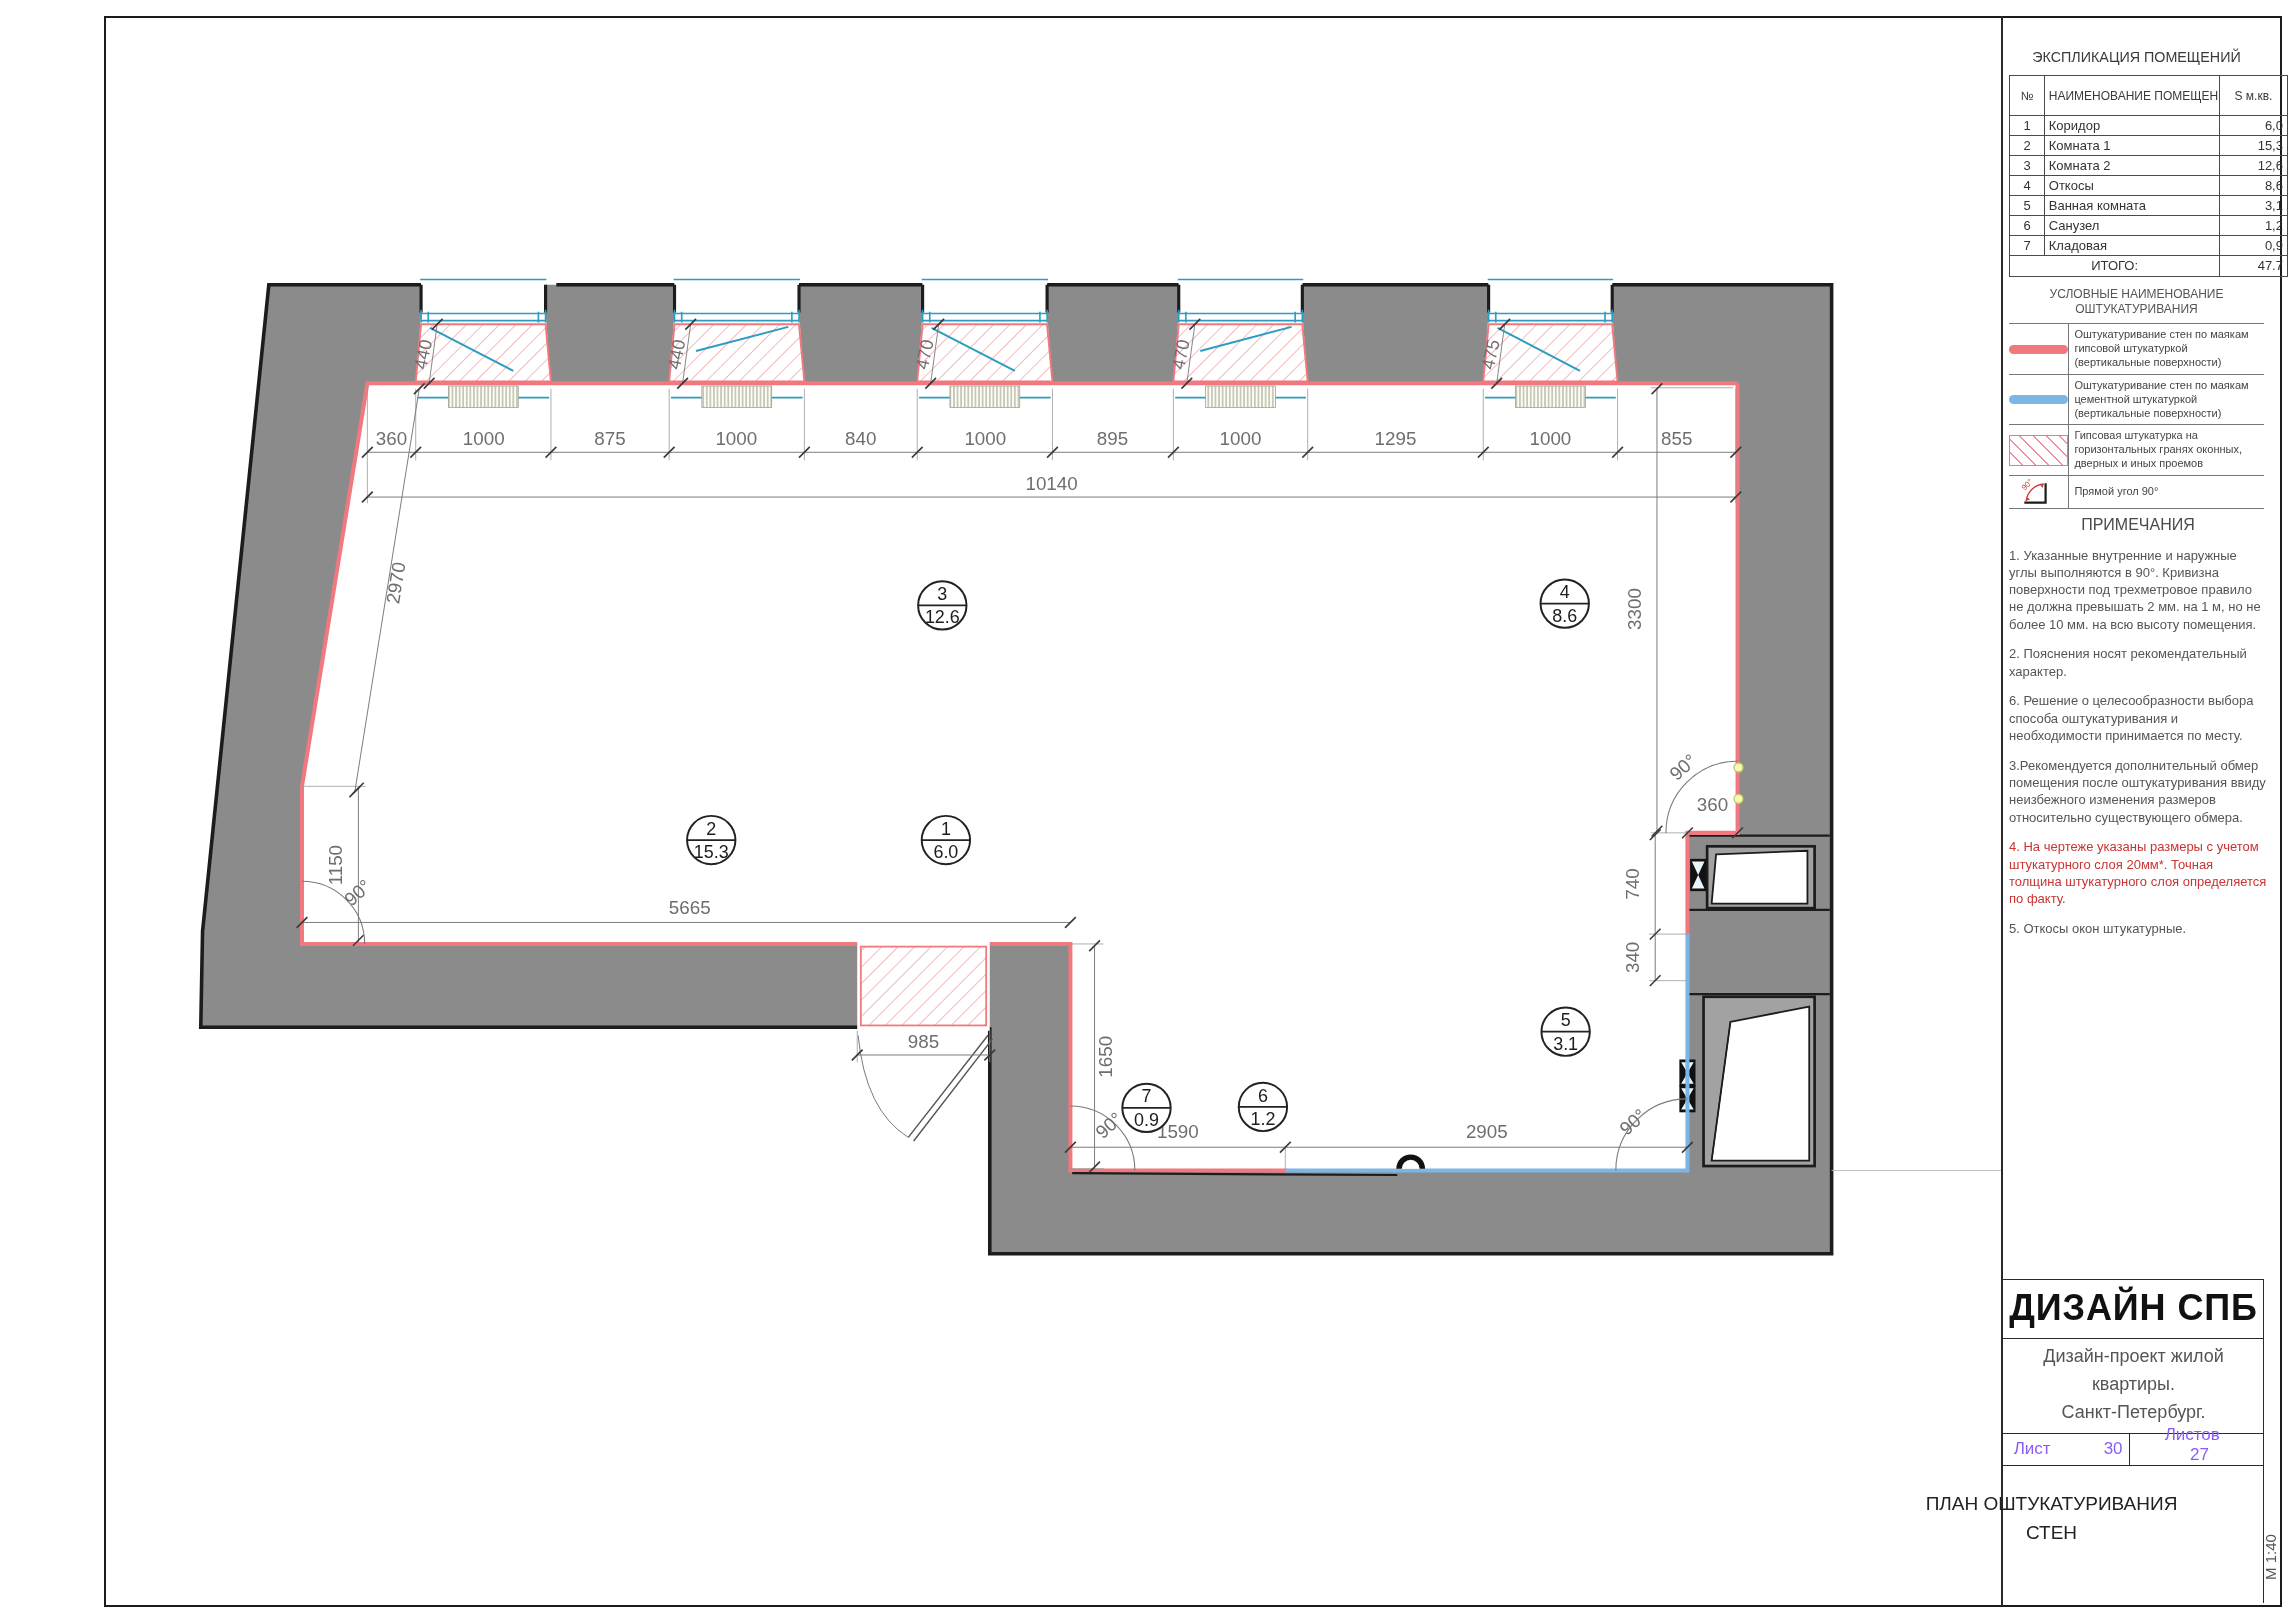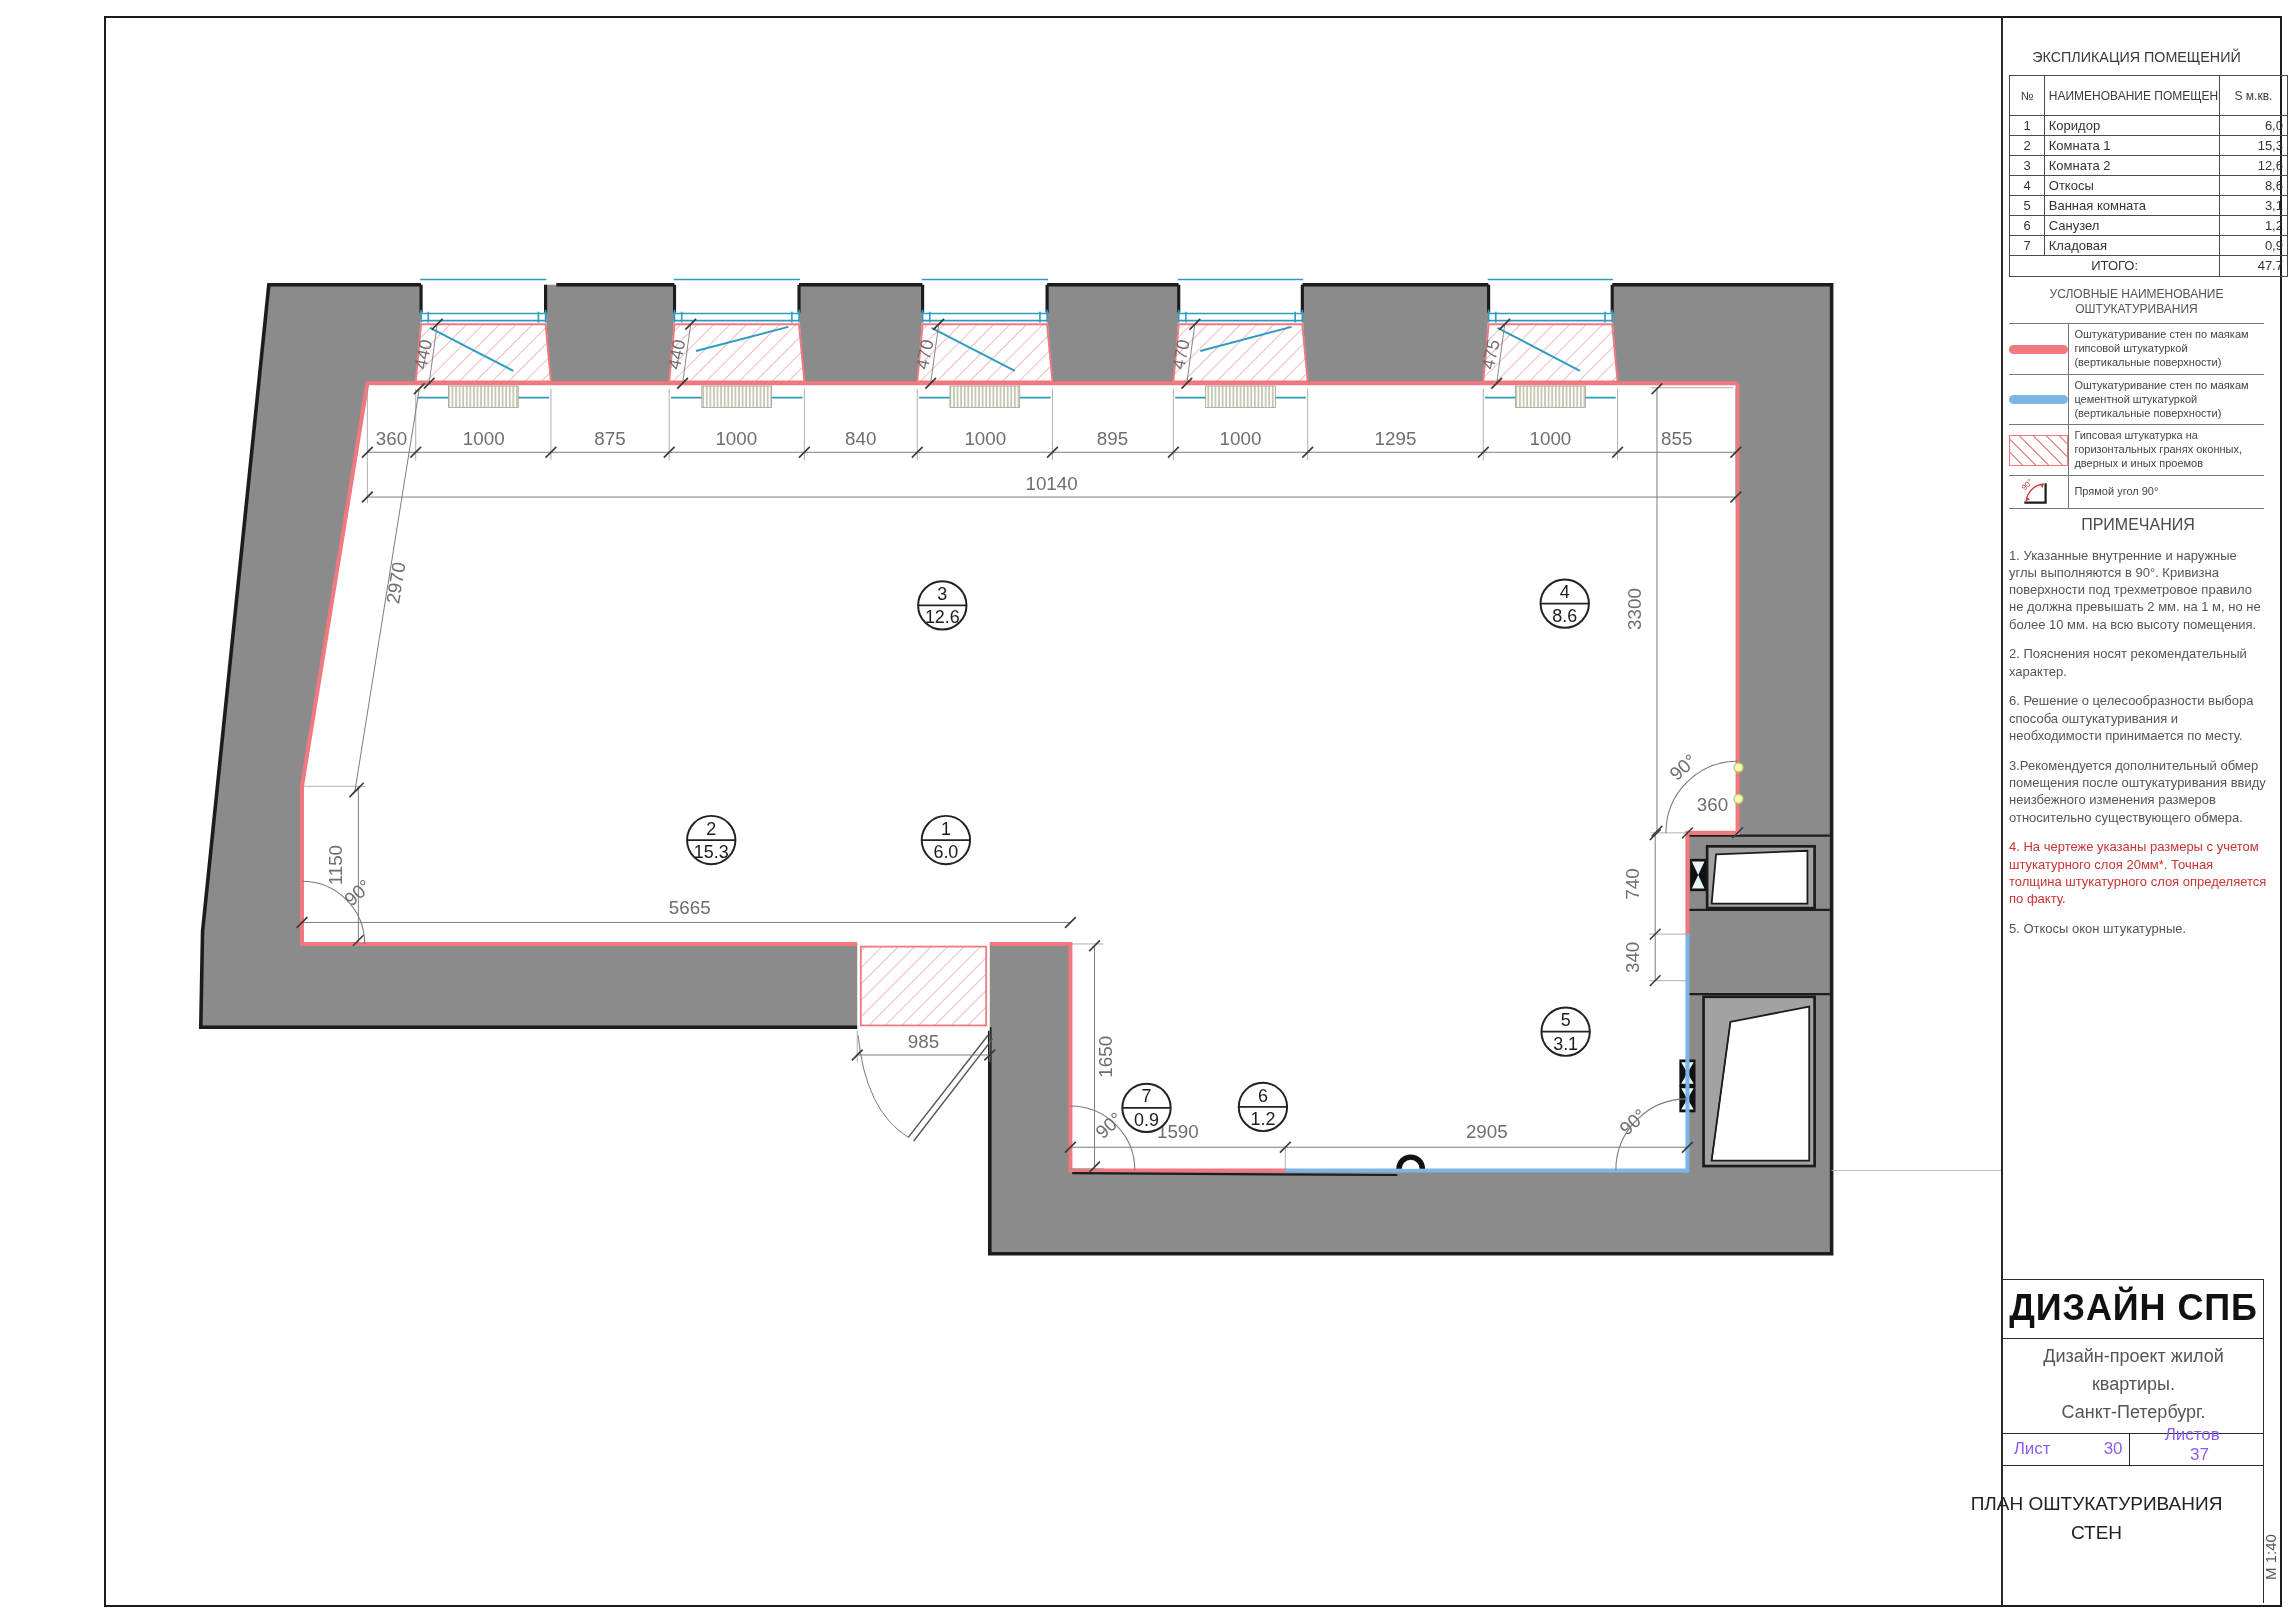--- a/index.html
+++ b/index.html
@@ -46,21 +46,21 @@
            text-align:center;font-size:36px;font-weight:600;letter-spacing:0.9px;color:#111;}
   .project{position:absolute;left:2003px;top:1343px;width:261px;text-align:center;font-size:18px;
            color:#555;line-height:1.55;white-space:pre-line;}
   .sheetrow{position:absolute;left:2003px;top:1433px;width:261px;height:32px;display:flex;font-size:17px;color:#8b5cf6;}
   .sheetrow .half{display:flex;align-items:center;width:50%;}
   .sheetrow .half.right{border-left:1.3px solid #2a2a2a;justify-content:flex-end;padding-right:9px;flex-direction:column;}
   .sheetrow .lbl{padding-left:10.7px;}
   .sheetrow .num{margin-left:53px;}
   .sheetrow .half.right .lbl{padding-left:0;}
   .sheetrow .half.right .num{margin-left:14.3px;}
-  .drawtitle{position:absolute;left:1966px;top:1490px;width:261px;text-align:center;font-size:19px;color:#222;line-height:1.5;}
+  .drawtitle{position:absolute;left:1921px;top:1490px;width:261px;text-align:center;font-size:19px;color:#222;line-height:1.5;}
   .scale{position:absolute;left:2262px;top:1512px;height:90px;writing-mode:vertical-rl;
          transform:rotate(180deg);font-size:15px;color:#555;text-align:center;}
 
   
   .dim-label{font-family:"Liberation Sans",sans-serif;font-size:21px;fill:#6e6e6e;}
   .win-label{font-family:"Liberation Sans",sans-serif;font-size:20px;fill:#6e6e6e;}
   .room-num{font-family:"Liberation Sans",sans-serif;font-size:20px;fill:#1c1c1c;}
 </style>
 </head>
 <body>
@@ -387,21 +387,21 @@
 квартиры.
 Санкт-Петербург.</div>
   <div class="tb-line" style="top:1433px"></div>
   <div class="sheetrow">
     <div class="half">
       <span class="lbl">Лист</span>
       <span class="num">30</span>
     </div>
     <div class="half right">
       <span class="lbl">Листов</span>
-      <span class="num">37</span>
+      <span class="num">27</span>
     </div>
   </div>
   <div class="tb-line" style="top:1465px"></div>
   <div class="tb-vline" style="left:2263px;top:1279px;height:324px"></div>
   <div class="drawtitle" style="white-space:pre-line">ПЛАН ОШТУКАТУРИВАНИЯ
 СТЕН</div>
   <div class="scale">М 1:40</div>
 </div>
 
 

